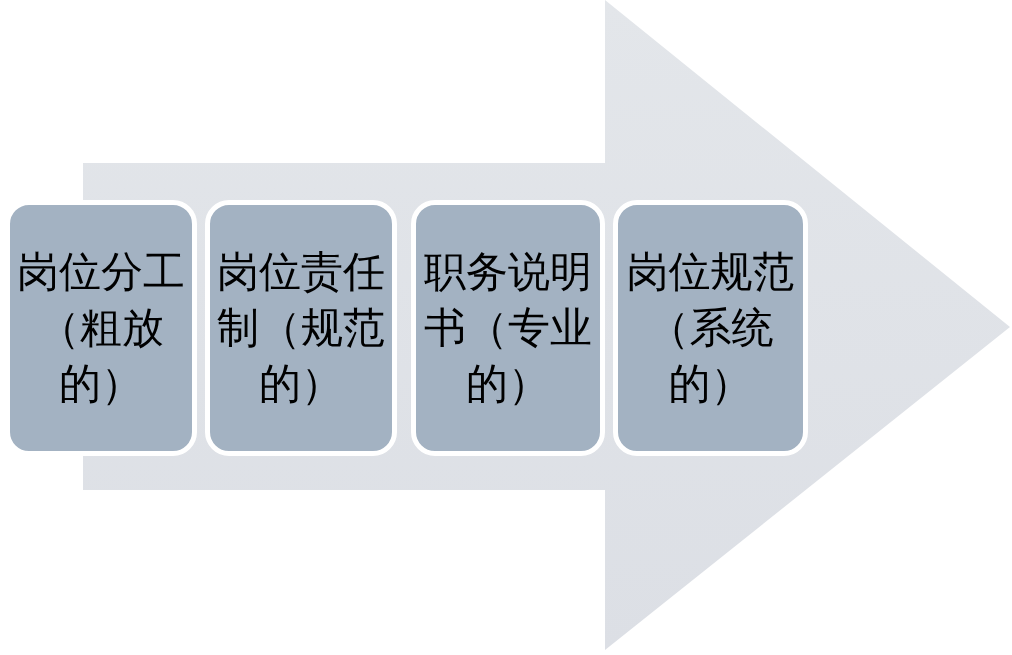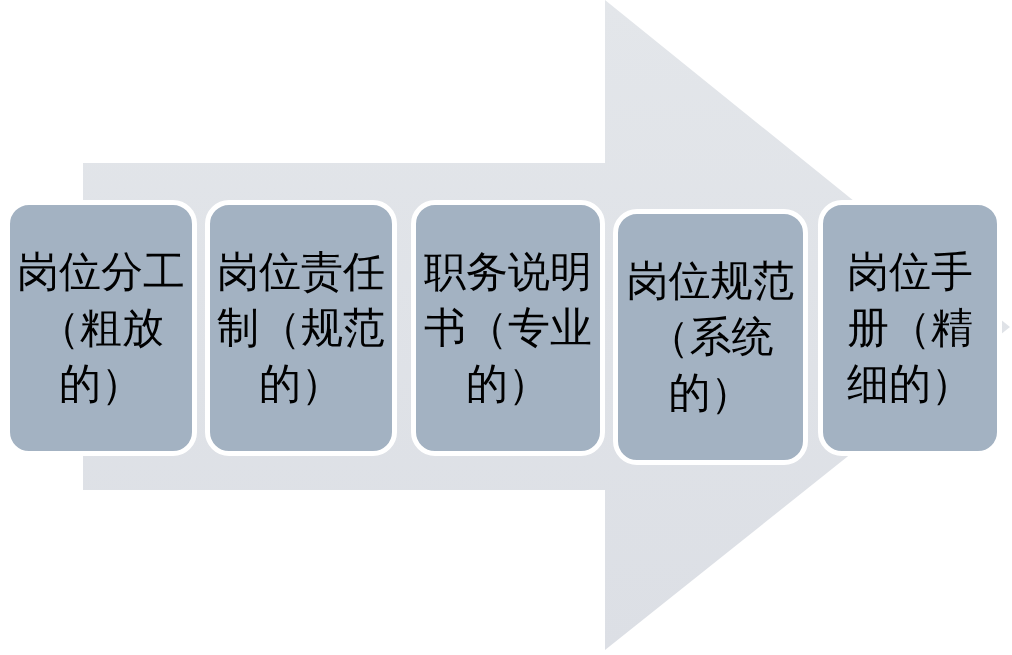--- a/index.html
+++ b/index.html
@@ -44,21 +44,21 @@
     font-size: 42px;
     line-height: 1.33;
     font-weight: 400;
     letter-spacing: 0px;
     word-break: break-all;
     padding: 0 6px;
   }
   #box-1 { left: 5px;   top: 200px; width: 192px; height: 256px; }
   #box-2 { left: 205px; top: 200px; width: 192px; height: 256px; }
   #box-3 { left: 411px; top: 200px; width: 194px; height: 256px; }
-  #box-4 { left: 613px; top: 200px; width: 195px; height: 256px; margin-top: 9px; }
+  #box-4 { left: 613px; top: 200px; width: 195px; height: 256px; }
   #box-5 { left: 818px; top: 200px; width: 184px; height: 256px; }
 </style>
 </head>
 <body>
 
 <div id="canvas">
 
   <svg id="arrow-layer" viewBox="0 0 1012 655" width="1012" height="655" xmlns="http://www.w3.org/2000/svg">
     <defs>
       <linearGradient id="arrowGrad" x1="0" y1="0" x2="0" y2="1">
@@ -78,17 +78,14 @@
   </div>
 
   <div class="stage-box" id="box-3">
     <span class="stage-label">职务说明书（专业的）</span>
   </div>
 
   <div class="stage-box" id="box-4">
     <span class="stage-label">岗位规范（系统的）</span>
   </div>
 
-  <div class="stage-box" id="box-5">
-    <span class="stage-label">岗位手册（精细的）</span>
-  </div>
 
 </div>
 
 </body></html>

